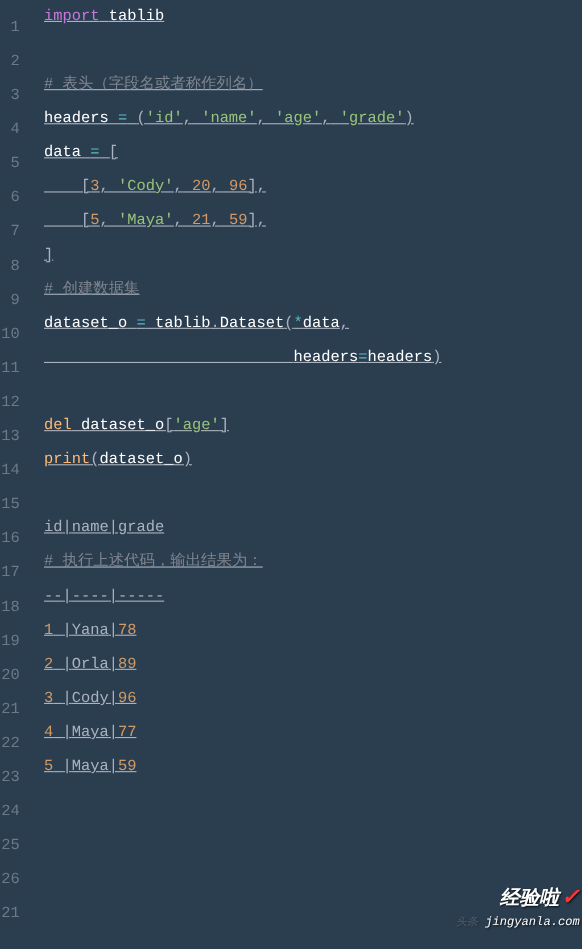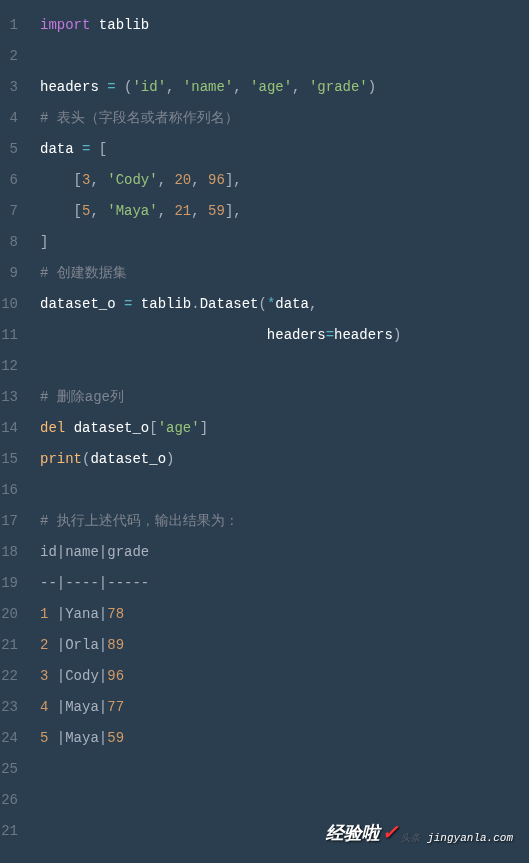--- a/index.html
+++ b/index.html
@@ -28,22 +28,23 @@
       user-select: none;
       min-width: 32px;
     }
     .gutter-line {
       height: 31px;
       line-height: 31px;
       padding-right: 6px;
     }
     .code {
       flex: 1;
-      padding: 10px 0 10px 8px;
+      padding: 0 0 10px 8px;
       color: #abb2bf;
+      text-decoration: underline;
     }
     .code-line {
       height: 31px;
       line-height: 31px;
       white-space: pre;
     }
     .import-kw { color: #c678dd; }
     .module { color: #ffffff; }
     .comment { color: #7f848e; }
     .string { color: #98c379; }
@@ -57,23 +58,23 @@
     .comma { color: #abb2bf; }
     .dot { color: #abb2bf; }
     .pipe { color: #abb2bf; }
     .dash { color: #abb2bf; }
     .plain { color: #abb2bf; }
     .del-kw { color: #fdba74; }
     .star { color: #56b6c2; }
     .watermark {
       position: absolute;
       bottom: 18px;
-      right: 16px;
+      right: 2px;
       display: flex;
-      flex-direction: row;
+      flex-direction: column;
       align-items: flex-end;
       gap: 2px;
     }
     .wm-logo {
       color: #ffffff;
       font-weight: bold;
       font-size: 18px;
       font-style: italic;
       text-shadow: 1px 1px 2px rgba(0,0,0,0.8);
       display: flex;
@@ -127,36 +128,35 @@
     <div class="gutter-line">23</div>
     <div class="gutter-line">24</div>
     <div class="gutter-line">25</div>
     <div class="gutter-line">26</div>
     <div class="gutter-line">21</div>
   </div>
 
   <div class="code">
     <div class="code-line"><span class="import-kw">import</span> <span class="module">tablib</span></div>
     <div class="code-line"></div>
+    <div class="code-line"><span class="comment"># 表头（字段名或者称作列名）</span></div>
     <div class="code-line"><span class="ident">headers</span> <span class="eq">=</span> <span class="paren">(</span><span class="string">'id'</span><span class="comma">,</span> <span class="string">'name'</span><span class="comma">,</span> <span class="string">'age'</span><span class="comma">,</span> <span class="string">'grade'</span><span class="paren">)</span></div>
-    <div class="code-line"><span class="comment"># 表头（字段名或者称作列名）</span></div>
     <div class="code-line"><span class="ident">data</span> <span class="eq">=</span> <span class="bracket">[</span></div>
     <div class="code-line">    <span class="bracket">[</span><span class="number">3</span><span class="comma">,</span> <span class="string">'Cody'</span><span class="comma">,</span> <span class="number">20</span><span class="comma">,</span> <span class="number">96</span><span class="bracket">]</span><span class="comma">,</span></div>
     <div class="code-line">    <span class="bracket">[</span><span class="number">5</span><span class="comma">,</span> <span class="string">'Maya'</span><span class="comma">,</span> <span class="number">21</span><span class="comma">,</span> <span class="number">59</span><span class="bracket">]</span><span class="comma">,</span></div>
     <div class="code-line"><span class="bracket">]</span></div>
     <div class="code-line"><span class="comment"># 创建数据集</span></div>
     <div class="code-line"><span class="ident">dataset_o</span> <span class="eq">=</span> <span class="ident">tablib</span><span class="dot">.</span><span class="attr">Dataset</span><span class="paren">(</span><span class="star">*</span><span class="ident">data</span><span class="comma">,</span></div>
     <div class="code-line">                           <span class="ident">headers</span><span class="eq">=</span><span class="ident">headers</span><span class="paren">)</span></div>
     <div class="code-line"></div>
-    <div class="code-line"><span class="comment"># 删除age列</span></div>
     <div class="code-line"><span class="del-kw">del</span> <span class="ident">dataset_o</span><span class="bracket">[</span><span class="string">'age'</span><span class="bracket">]</span></div>
     <div class="code-line"><span class="builtin">print</span><span class="paren">(</span><span class="ident">dataset_o</span><span class="paren">)</span></div>
     <div class="code-line"></div>
+    <div class="code-line"><span class="plain">id</span><span class="pipe">|</span><span class="plain">name</span><span class="pipe">|</span><span class="plain">grade</span></div>
     <div class="code-line"><span class="comment"># 执行上述代码，输出结果为：</span></div>
-    <div class="code-line"><span class="plain">id</span><span class="pipe">|</span><span class="plain">name</span><span class="pipe">|</span><span class="plain">grade</span></div>
     <div class="code-line"><span class="dash">--</span><span class="pipe">|</span><span class="dash">----</span><span class="pipe">|</span><span class="dash">-----</span></div>
     <div class="code-line"><span class="number">1</span><span> </span><span class="pipe">|</span><span class="plain">Yana</span><span class="pipe">|</span><span class="number">78</span></div>
     <div class="code-line"><span class="number">2</span><span> </span><span class="pipe">|</span><span class="plain">Orla</span><span class="pipe">|</span><span class="number">89</span></div>
     <div class="code-line"><span class="number">3</span><span> </span><span class="pipe">|</span><span class="plain">Cody</span><span class="pipe">|</span><span class="number">96</span></div>
     <div class="code-line"><span class="number">4</span><span> </span><span class="pipe">|</span><span class="plain">Maya</span><span class="pipe">|</span><span class="number">77</span></div>
     <div class="code-line"><span class="number">5</span><span> </span><span class="pipe">|</span><span class="plain">Maya</span><span class="pipe">|</span><span class="number">59</span></div>
   </div>
 </div>
 
 <div class="watermark">

